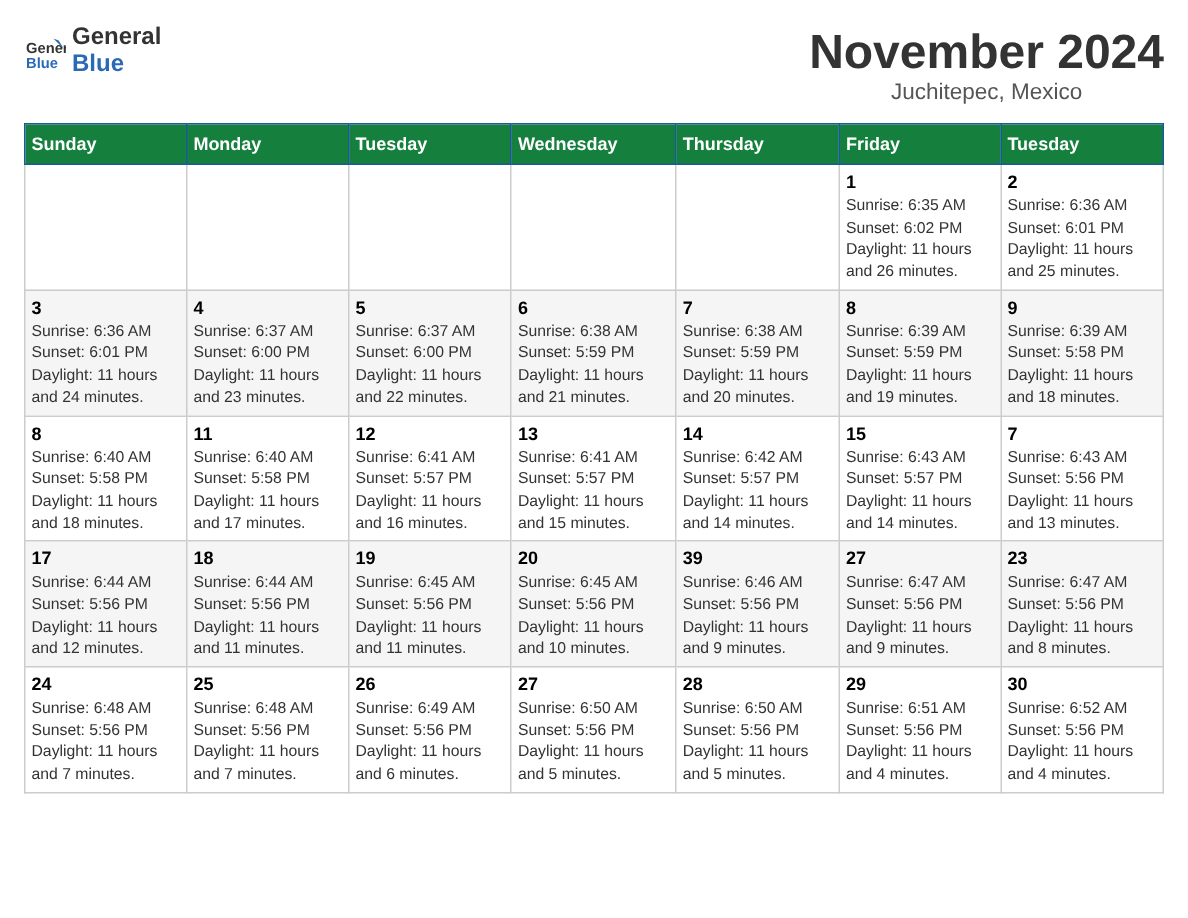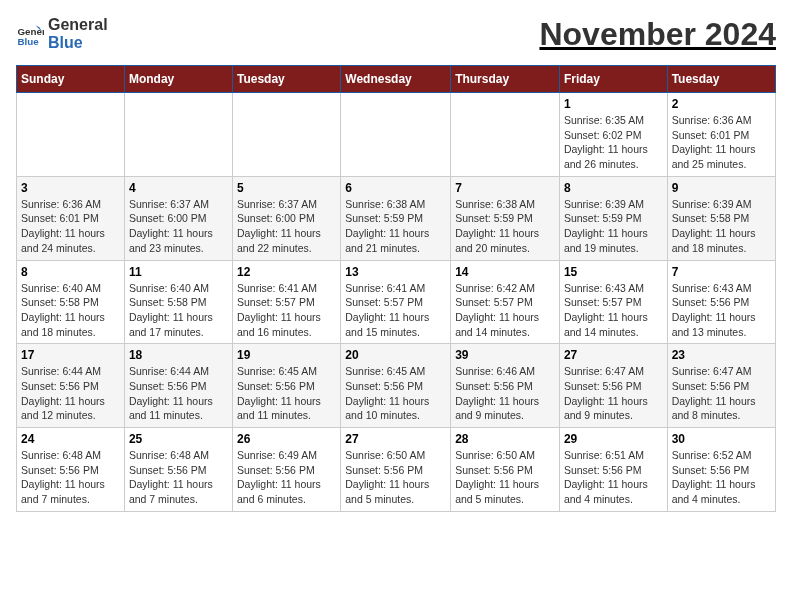--- a/index.html
+++ b/index.html
@@ -20,38 +20,37 @@
       display: flex;
       align-items: center;
     }
     .logo-icon {
       width: 28px;
       height: 28px;
       margin-right: 4px;
     }
     .title-block {
       text-align: center;
-      text-decoration: underline;
     }
     .month-title {
       font-size: 32px;
       font-weight: bold;
       color: #333;
     }
     .location {
       font-size: 15px;
       color: #555;
     }
     table {
       width: 100%;
       border-collapse: collapse;
       font-size: 11px;
     }
     thead tr th {
-      background-color: #7f1d1d;
+      background-color: #15803d;
       color: #fff;
       padding: 6px 4px;
       text-align: left;
       font-size: 12px;
       font-weight: bold;
       border: 1px solid #1a5a9a;
     }
     tbody tr td {
       border: 1px solid #ccc;
       padding: 4px;
@@ -89,20 +88,21 @@
       <polygon points="28,8 38,18 33,10" fill="#2a6ab5"></polygon>
       <polygon points="32,12 38,18 34,14" fill="#5599dd"></polygon>
     </svg>
     <div>
       <div style="font-size:16px;font-weight:bold;color:#333;line-height:1.1;">General</div>
       <div style="font-size:16px;font-weight:bold;color:#2a6ab5;line-height:1.1;">Blue</div>
     </div>
   </div>
   <div class="title-block">
     <div class="month-title">November 2024</div>
+    <div class="location">Juchitepec, Mexico</div>
   </div>
 </div>
 
 <table>
   <thead>
     <tr id="header-row">
         <th>Sunday</th>
         <th>Monday</th>
         <th>Tuesday</th>
         <th>Wednesday</th>

